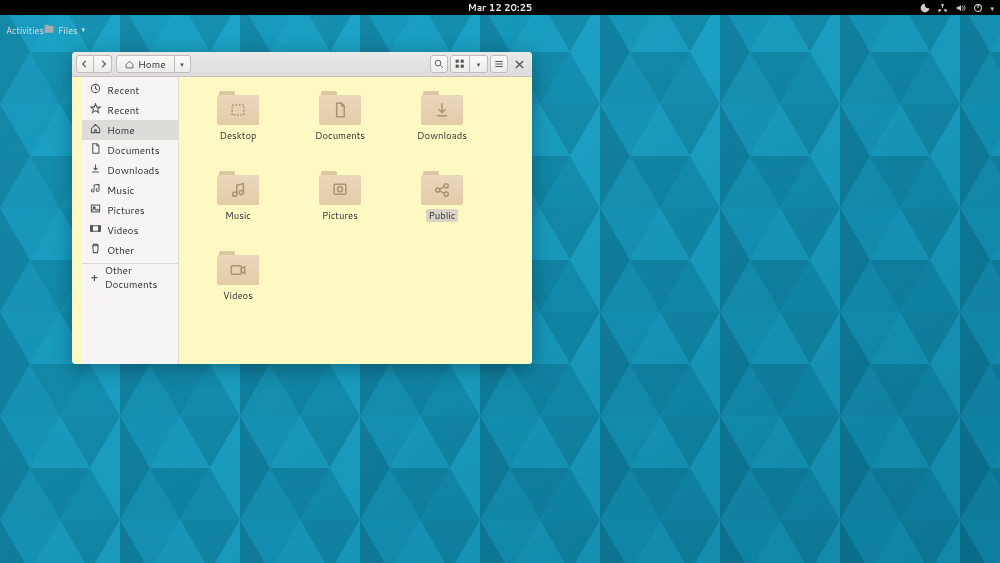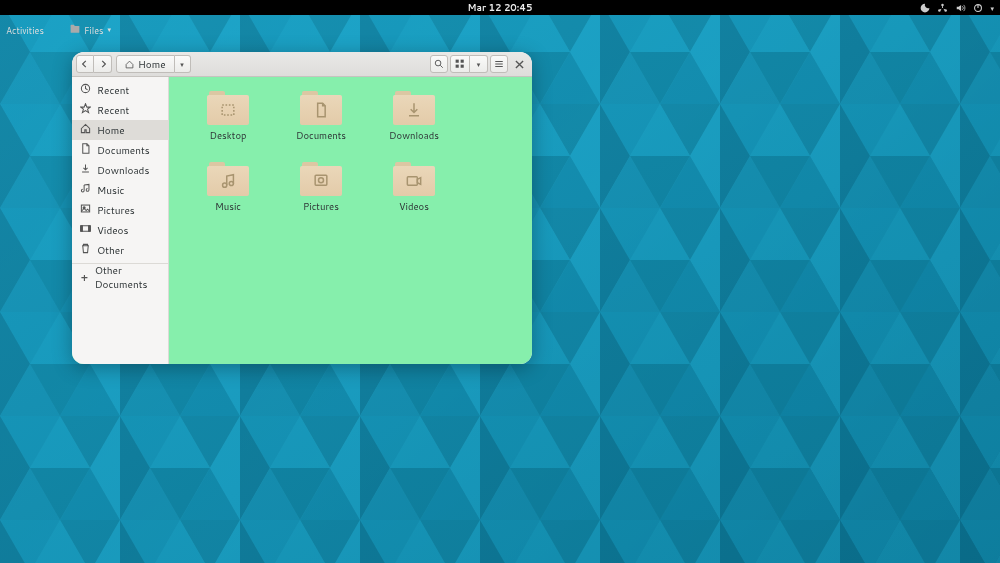--- a/index.html
+++ b/index.html
@@ -22,35 +22,35 @@
     .topbar {
       position: absolute; top: 0; left: 0; right: 0;
       height: 15px;
       background: #000;
       color: #ddd;
       display: flex; align-items: center;
       font-size: 9px;
       padding: 0 6px;
       z-index: 10;
     }
-    .topbar-left { display:flex; align-items:center; gap:26px;margin-top:46px; }
+    .topbar-left { display:flex; align-items:center; gap:0;margin-top:46px; }
     .topbar-center { position:absolute; left:50%; transform:translateX(-50%); font-weight:600; color:#eee; }
     .topbar-right { margin-left:auto; display:flex; align-items:center; gap:7px; }
     .topbar .act { font-weight:400; }
     .topbar .app { display:flex; align-items:flex-start; gap:4px; }
     .topbar .caret { font-size:7px; }
     .topbar svg { display:block; }
 
     
     .window {
       position:absolute;
       left:72px; top:52px;
       width:460px; height:312px;
       background:#f6f5f4;
-      border-radius:12px;
+      border-radius:4px;
       box-shadow: 0 4px 20px rgba(0,0,0,0.3);
       display:flex; flex-direction:column;
       overflow:hidden;
       font-size:10px; color:#2e3436;
     }
     .titlebar {
       height:25px;
       background: linear-gradient(to bottom,#e9e9e7,#dedddb);
       border-bottom:1px solid #c6c3bf;
       display:flex; align-items:center;
@@ -76,29 +76,29 @@
       border-radius:3px 0 0 3px;
       font-size:10px;
     }
     .path-drop { height:18px; width:16px; border:1px solid #c0bdb9; border-left:none;
       background:linear-gradient(to bottom,#fafaf9,#ececea);
       border-radius:0 3px 3px 0;
       display:flex; align-items:center; justify-content:center; color:#555; font-size:7px; }
     .tb-spacer { flex:1; }
     .tb-close { background:none; border:none; }
 
-    .window-body { flex:1; display:flex; background:#86efac; }
+    .window-body { flex:1; display:flex; background:#fef9c3;padding-left:10px; }
     .sidebar { width:97px; background:#f6f5f4; border-right:1px solid #dcdad6; display:flex; flex-direction:column; padding-top:3px; }
     .side-item { height:20px; display:flex; align-items:center; gap:6px; padding:0 8px; font-size:10px; color:#2e3436; }
     .side-item.active { background:#dedcd8; }
     .side-item svg { flex-shrink:0; color:#555; }
     .side-div { height:1px; background:#dcdad6; margin:3px 0; }
     .side-other { height:20px; display:flex; align-items:center; gap:6px; padding:0 8px; font-size:10px; color:#2e3436; }
 
-    .content { flex:1; padding:8px 14px; display:flex; flex-wrap:wrap; align-content:flex-start; gap:3px; }
+    .content { flex:1; padding:8px 14px; display:flex; flex-wrap:wrap; align-content:flex-start; gap:12px; }
     .folder-item { width:90px; height:68px; display:flex; flex-direction:column; align-items:center; justify-content:flex-start; padding-top:4px; }
     .folder-icon { width:42px; height:36px; position:relative; }
     .folder-back {
       position:absolute; bottom:0; left:0; width:42px; height:30px;
       background:linear-gradient(to bottom,#ead7b9 0%,#e3cba9 100%);
       border-radius:2px;
     }
     .folder-tab {
       position:absolute; top:2px; left:2px; width:16px; height:6px;
       background:#dcc7a3; border-radius:2px 2px 0 0;
@@ -144,21 +144,21 @@
     <span class="act">Activities</span>
     <span class="app">
       <svg width="10" height="10" viewBox="0 0 16 16">
           <rect x="1" y="3" width="14" height="11" rx="1" fill="#aaa"></rect>
           <rect x="1" y="1" width="6" height="3" rx="1" fill="#aaa"></rect>
         </svg>
       <span>Files</span>
       <span class="caret">▾</span>
     </span>
   </div>
-  <div class="topbar-center">Mar 12  20:45</div>
+  <div class="topbar-center">Mar 12  20:25</div>
   <div class="topbar-right">
     <svg width="10" height="10" viewBox="0 0 16 16" fill="#ccc">
         <path d="M8 1a7 7 0 1 0 7 7 5.5 5.5 0 0 1-7-7z"></path>
       </svg>
     <svg width="11" height="10" viewBox="0 0 16 16" fill="#ccc">
         <circle cx="8" cy="3" r="2"></circle>
         <circle cx="3" cy="12" r="2"></circle>
         <circle cx="13" cy="12" r="2"></circle>
         <path d="M8 5v3M6 10l-2 1M10 10l2 1" stroke="#ccc" stroke-width="1.5"></path>
       </svg>
@@ -361,20 +361,35 @@
             </div>
     </div>
     <div class="folder-label">Pictures</div>
         </div>
         <div class="folder-item">
     <div class="folder-icon">
       <div class="folder-tab"></div>
       <div class="folder-back"></div>
       <div class="folder-glyph">
               <svg width="20" height="20" viewBox="0 0 24 24" fill="none" stroke="#a8946f" stroke-width="1.8">
+                <circle cx="7" cy="12" r="2.5"></circle>
+                <circle cx="17" cy="7" r="2.5"></circle>
+                <circle cx="17" cy="17" r="2.5"></circle>
+                <path d="M9 11l6-3M9 13l6 3"></path>
+              </svg>
+            </div>
+    </div>
+    <div class="folder-label sel">Public</div>
+        </div>
+        <div class="folder-item">
+    <div class="folder-icon">
+      <div class="folder-tab"></div>
+      <div class="folder-back"></div>
+      <div class="folder-glyph">
+              <svg width="20" height="20" viewBox="0 0 24 24" fill="none" stroke="#a8946f" stroke-width="1.8">
                 <rect x="4" y="7" width="12" height="10" rx="1"></rect>
                 <path d="M16 10l4-2v8l-4-2z"></path>
               </svg>
             </div>
     </div>
     <div class="folder-label">Videos</div>
         </div>
       </div>
   </div>
 </div>

